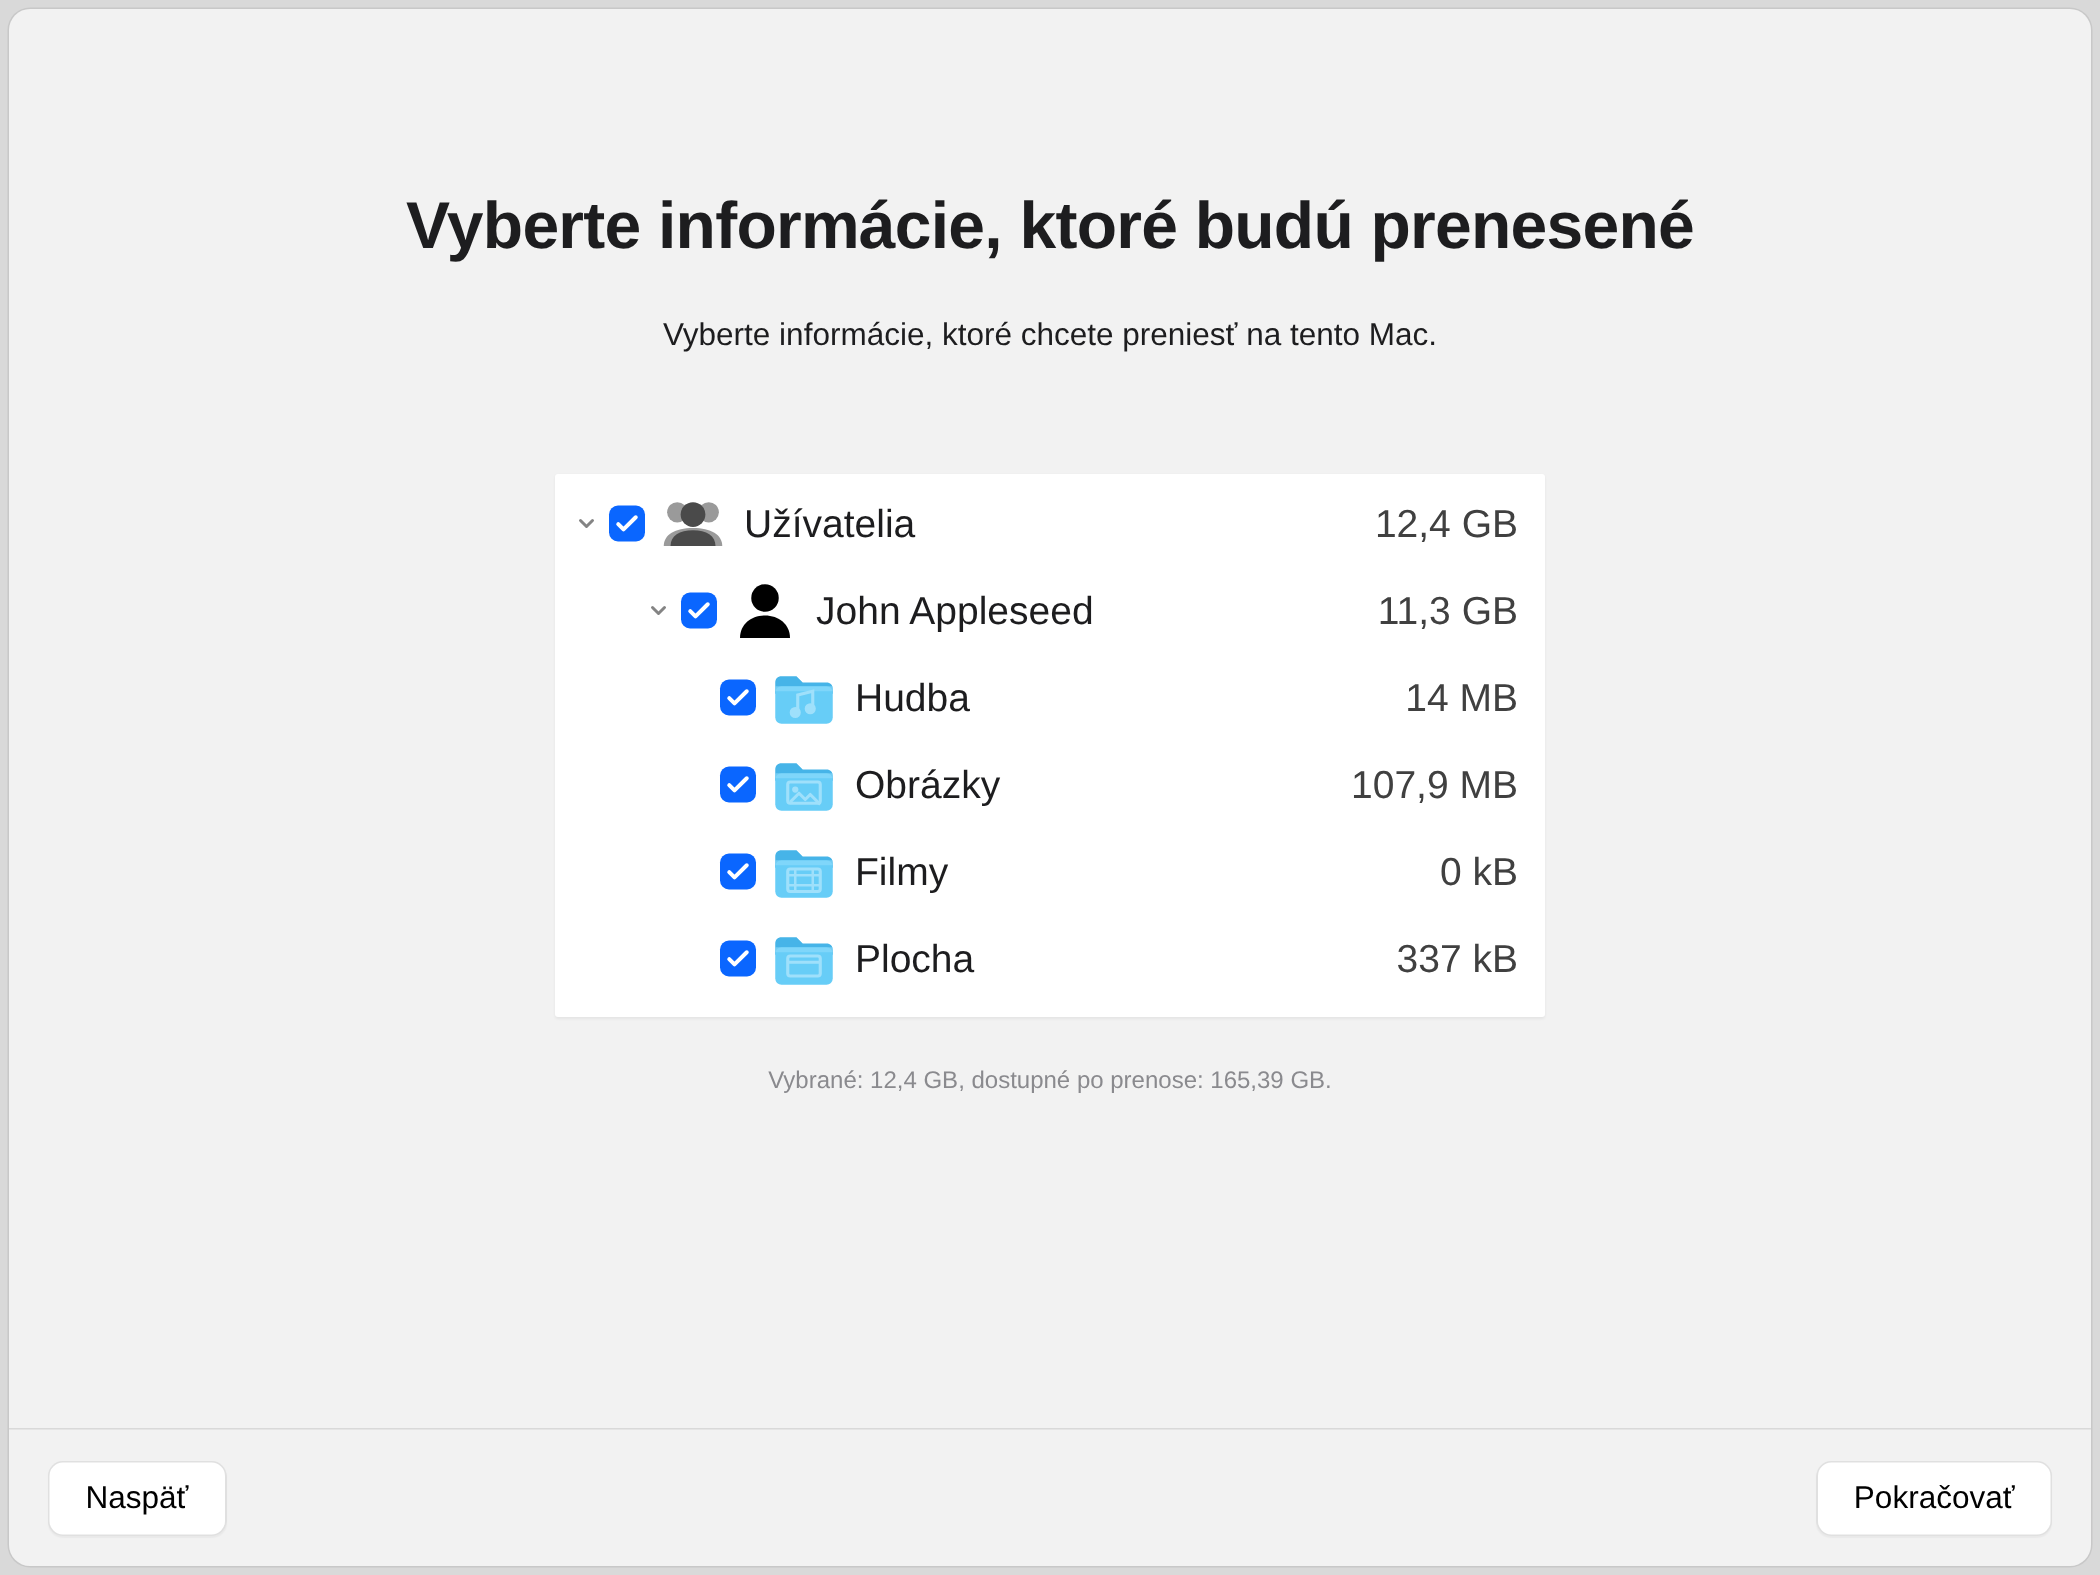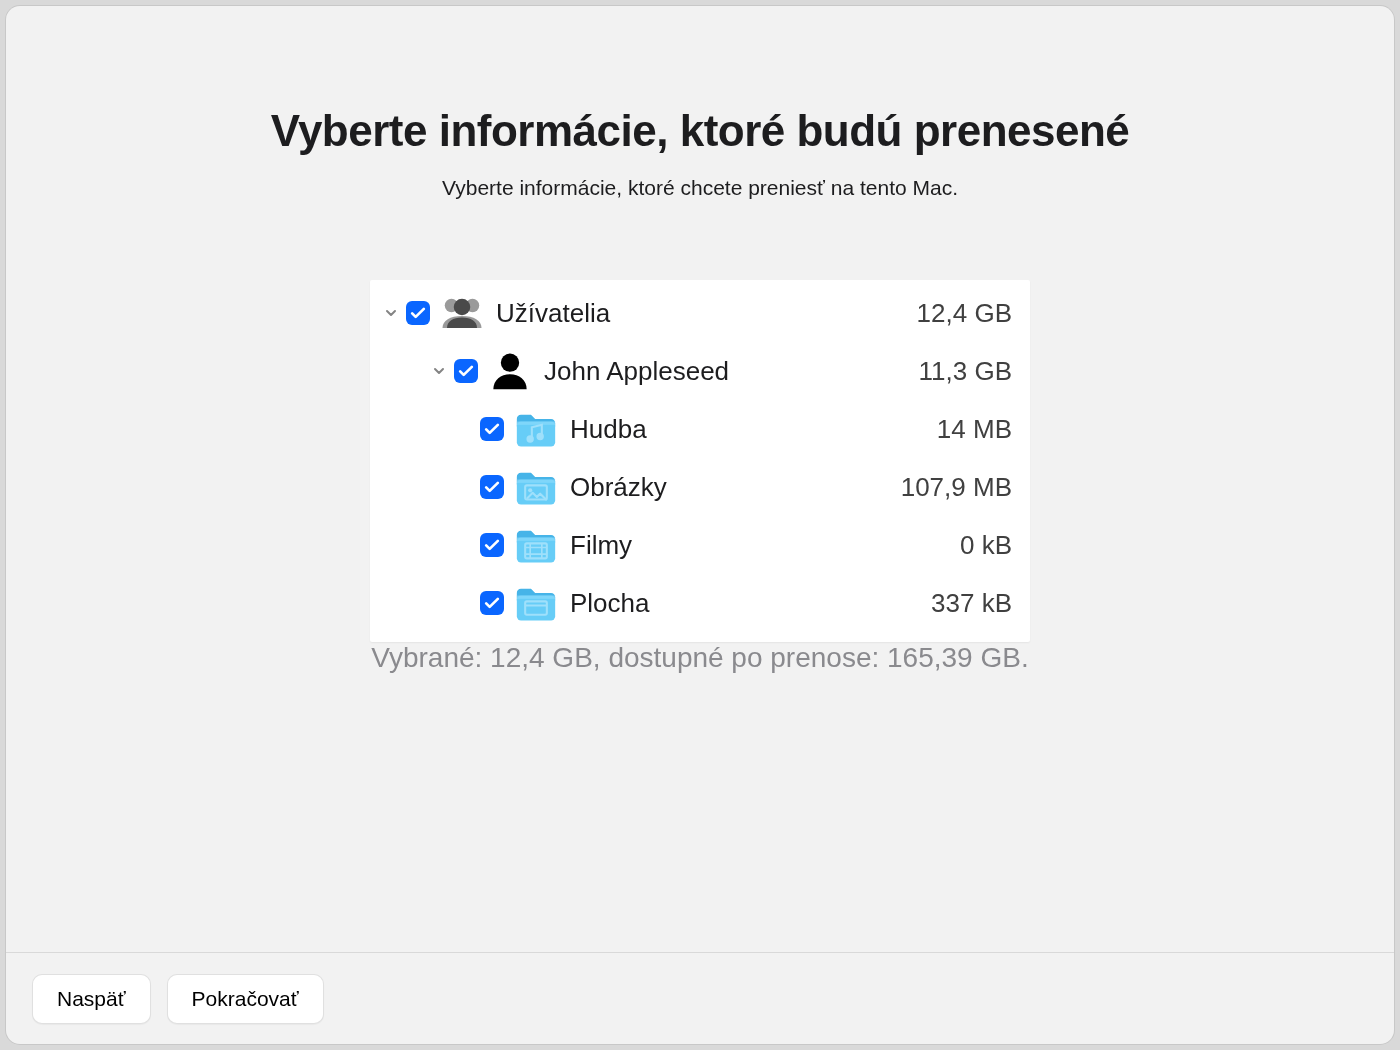--- a/index.html
+++ b/index.html
@@ -27,23 +27,24 @@
     padding: 100px 80px 0 80px;
     display: flex;
     flex-direction: column;
     align-items: center;
   }
   h1 {
     font-size: 44px;
     font-weight: 700;
     letter-spacing: -0.5px;
     text-align: center;
+    margin-top: 20px;
   }
   .subtitle {
-    margin-top: 20px;
+    margin-top: 36px;
     font-size: 21px;
     font-weight: 400;
     text-align: center;
     color: #1d1d1f;
   }
   .panel {
     margin-top: 80px;
     width: 660px;
     background: #ffffff;
     border-radius: 2px;
@@ -86,30 +87,31 @@
   .check svg { display: block; }
   .icon-slot {
     width: 48px;
     height: 42px;
     display: flex;
     align-items: center;
     justify-content: center;
     flex-shrink: 0;
   }
   .summary {
-    font-size: 28px;
+    margin-top: 34px;
+    font-size: 16px;
     color: #8a8a8e;
     text-align: center;
   }
   .footer {
     height: 92px;
     border-top: 1px solid rgba(0,0,0,0.1);
     display: flex;
     align-items: center;
-    justify-content: flex-start;
+    justify-content: space-between;
     padding: 0 26px;
     gap: 16px;
   }
   .btn {
     background: #ffffff;
     border: 1px solid rgba(0,0,0,0.12);
     border-radius: 10px;
     padding: 12px 24px;
     font-size: 21px;
     font-weight: 500;

